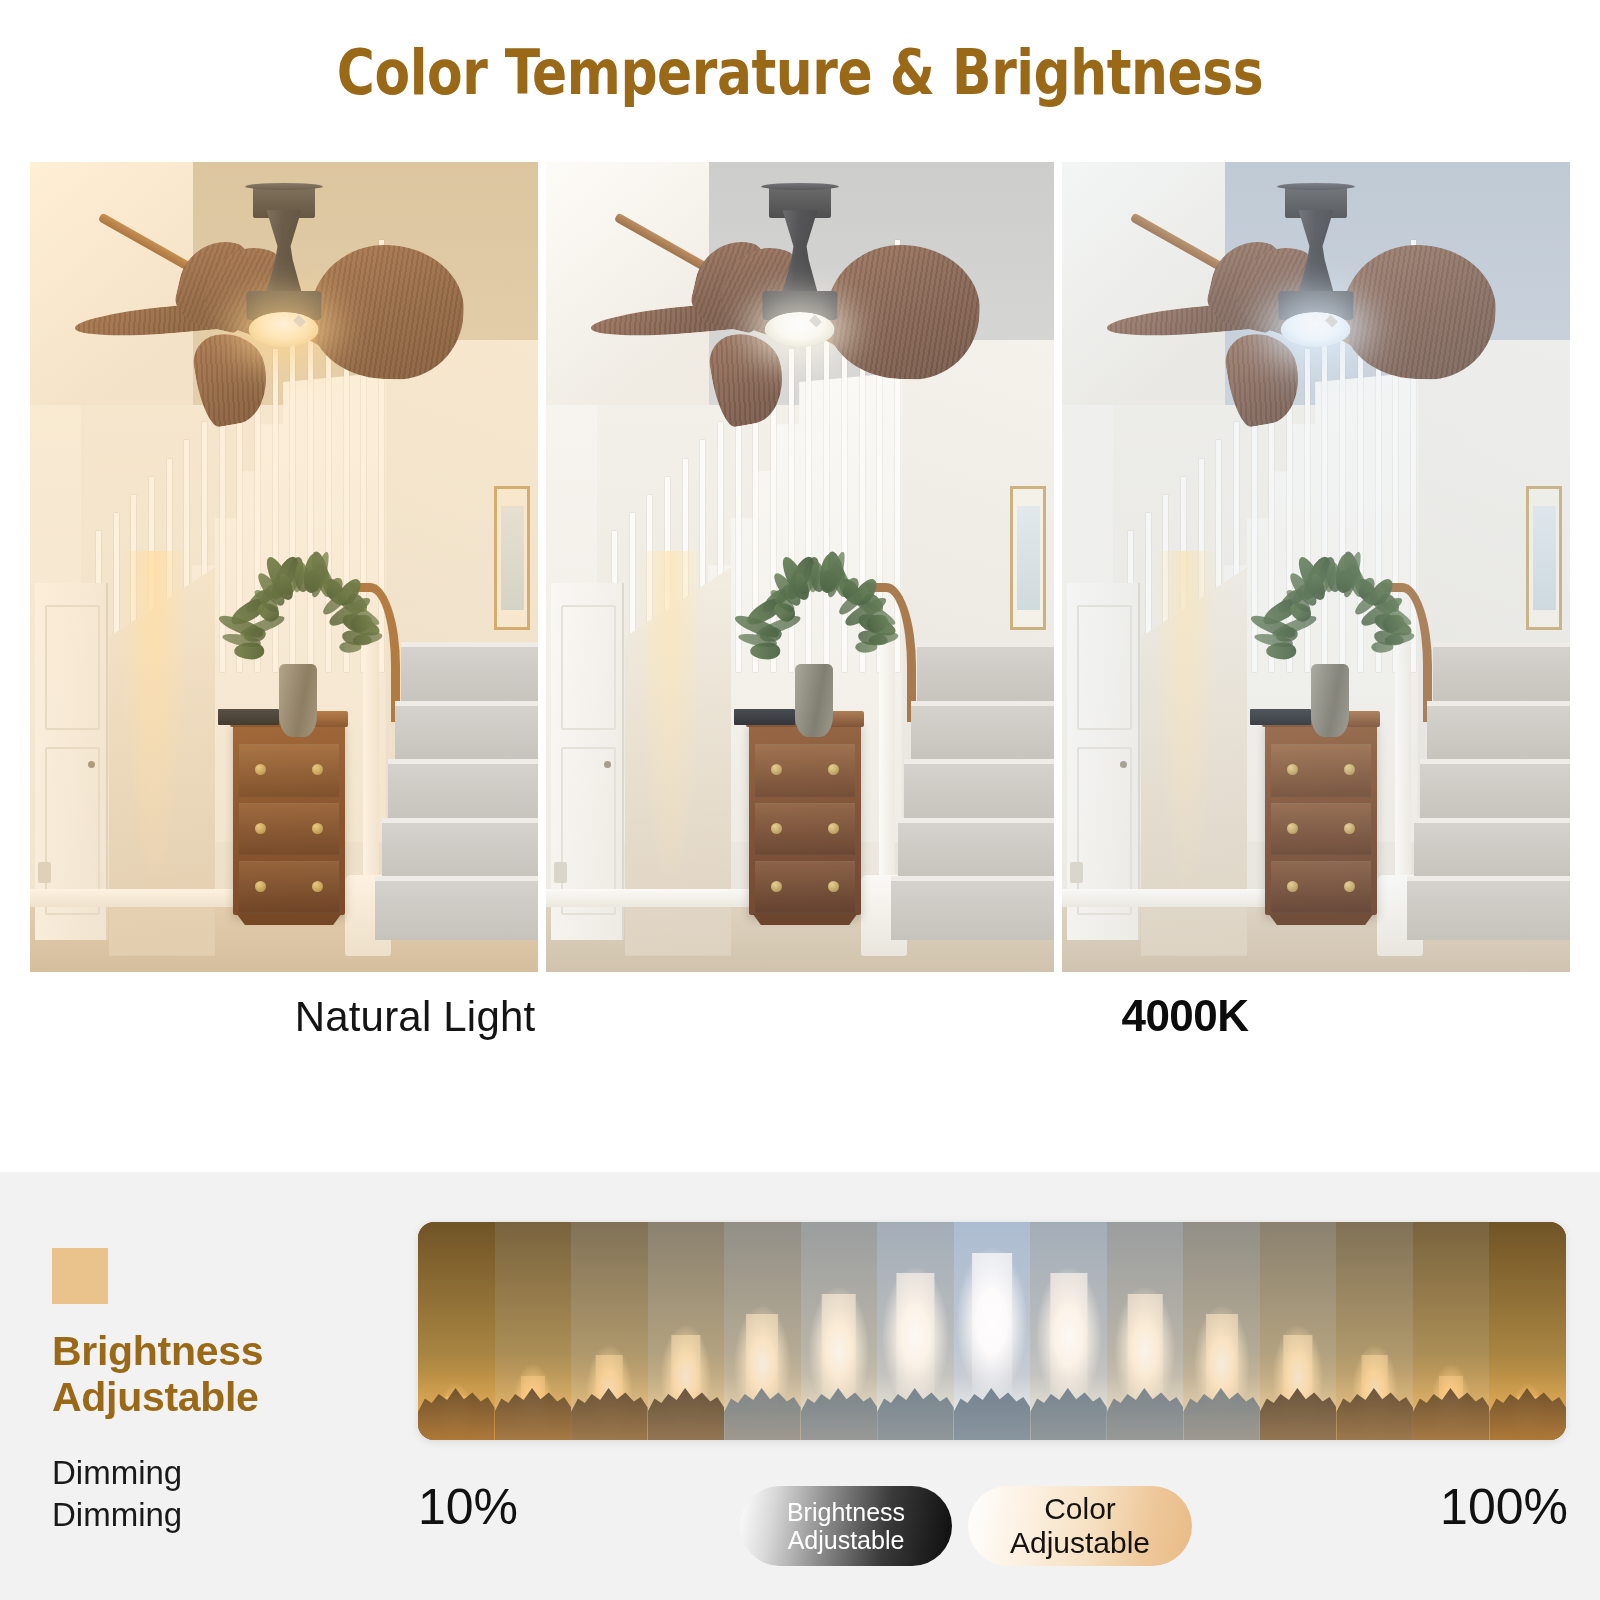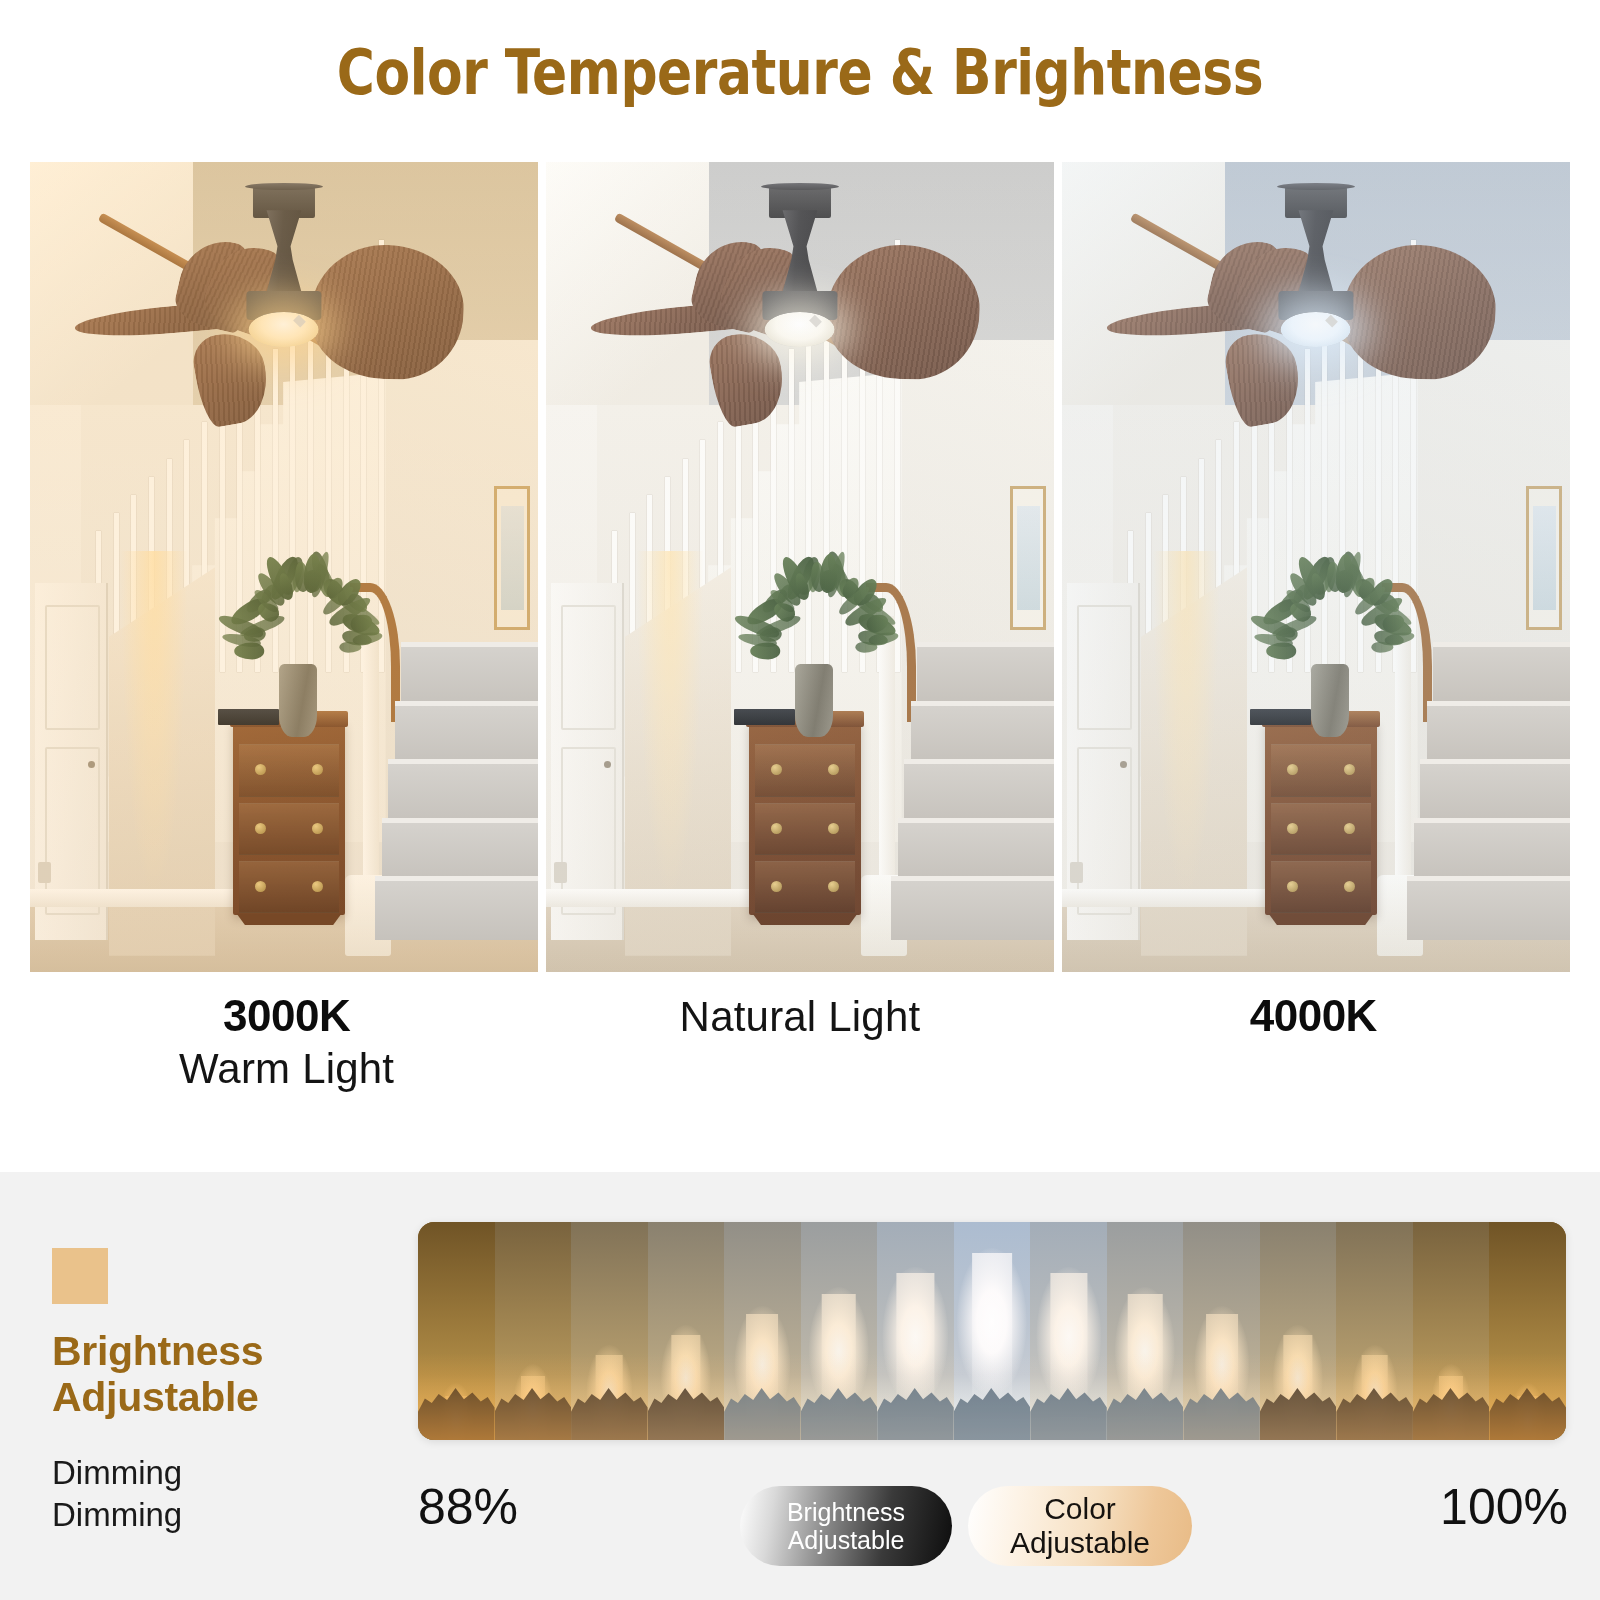--- a/index.html
+++ b/index.html
@@ -593,24 +593,20 @@
         <div class="fan-light"></div>
         <div class="blade-tag"></div>
       </div>
       <div class="tint"></div>
     </div>
   </div>
 </div>
 
 <div class="captions">
   <div class="cap">
-    <div class="k">3000K</div>
-    <div class="n">Warm Light</div>
-  </div>
-  <div class="cap">
     <div class="n">Natural Light</div>
   </div>
   <div class="cap">
     <div class="k">4000K</div>
   </div>
 </div>
 
 <div class="bottom"></div>
 
 <div class="bswatch"></div>
@@ -726,21 +722,21 @@
     </div>
     <div class="cell" style="left: 93.3333%; width: 6.66667%;">
       <div class="sky" style="background: linear-gradient(rgb(112, 84, 38) 0%, rgb(176, 140, 70) 70%, rgb(226, 190, 110) 100%);"></div>
       <div class="glow" style="width: 46%; height: 34%; top: 74%; background: radial-gradient(rgba(255, 255, 255, 0.55) 0%, rgba(255, 206, 128, 0.75) 30%, rgba(255, 206, 128, 0) 72%);"></div>
       <div style="position: absolute; left: 50%; transform: translateX(-50%); width: 28%; top: 80%; bottom: 6%; background: linear-gradient(rgba(255, 206, 128, 0.42), rgba(255, 206, 128, 0));"></div>
       <div class="ridge" style="background: rgb(59, 47, 33); opacity: 0.9;"></div>
       <div class="haze" style="background: linear-gradient(rgba(255, 206, 128, 0) 0%, rgba(255, 170, 70, 0.55) 100%);"></div>
     </div>
   </div>
 
-<div class="pct l">88%</div>
+<div class="pct l">10%</div>
 <div class="pct r">100%</div>
 
 <div class="pill dark">
   <div>
     <span>Brightness</span><br>
     <span>Adjustable</span>
   </div>
 </div>
 
 <div class="pill light">

